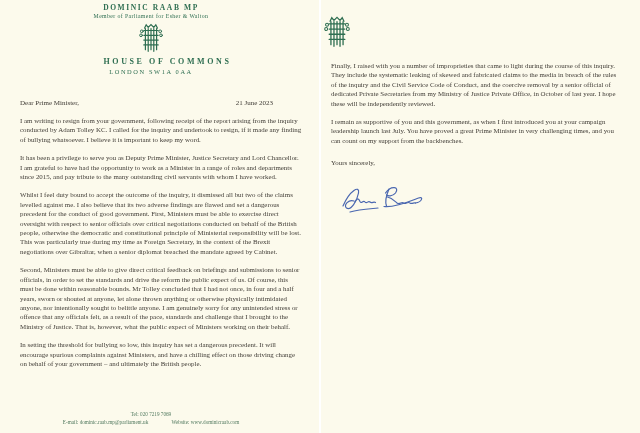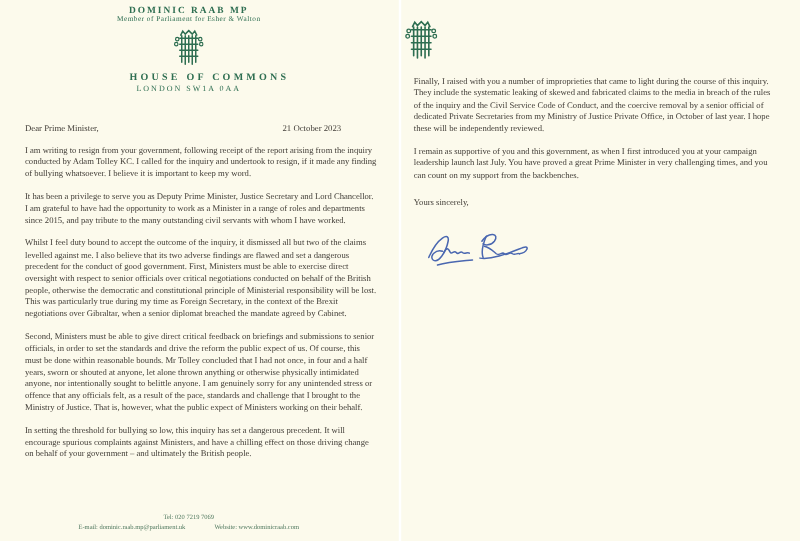--- a/index.html
+++ b/index.html
@@ -64,21 +64,21 @@
         <path d="M16 13 V66 M23 13 V70 M30 13 V66 M37 13 V70 M44 13 V66"></path>
         <path d="M12 18 H48 M12 30 H48 M12 42 H48 M12 54 H48"></path>
       </svg>
 
       <div class="lh-org">HOUSE OF COMMONS</div>
       <div class="lh-addr">LONDON SW1A 0AA</div>
     </div>
 
     <div class="dateline">
       <span>Dear Prime Minister,</span>
-      <span class="date">21 October 2023</span>
+      <span class="date">21 June 2023</span>
     </div>
 
     <div class="body-block">
       <p>I am writing to resign from your government, following receipt of the report arising from the inquiry conducted by Adam Tolley KC. I called for the inquiry and undertook to resign, if it made any finding of bullying whatsoever. I believe it is important to keep my word.</p>
       <p>It has been a privilege to serve you as Deputy Prime Minister, Justice Secretary and Lord Chancellor. I am grateful to have had the opportunity to work as a Minister in a range of roles and departments since 2015, and pay tribute to the many outstanding civil servants with whom I have worked.</p>
       <p>Whilst I feel duty bound to accept the outcome of the inquiry, it dismissed all but two of the claims levelled against me. I also believe that its two adverse findings are flawed and set a dangerous precedent for the conduct of good government. First, Ministers must be able to exercise direct oversight with respect to senior officials over critical negotiations conducted on behalf of the British people, otherwise the democratic and constitutional principle of Ministerial responsibility will be lost. This was particularly true during my time as Foreign Secretary, in the context of the Brexit negotiations over Gibraltar, when a senior diplomat breached the mandate agreed by Cabinet.</p>
       <p>Second, Ministers must be able to give direct critical feedback on briefings and submissions to senior officials, in order to set the standards and drive the reform the public expect of us. Of course, this must be done within reasonable bounds. Mr Tolley concluded that I had not once, in four and a half years, sworn or shouted at anyone, let alone thrown anything or otherwise physically intimidated anyone, nor intentionally sought to belittle anyone. I am genuinely sorry for any unintended stress or offence that any officials felt, as a result of the pace, standards and challenge that I brought to the Ministry of Justice. That is, however, what the public expect of Ministers working on their behalf.</p>
       <p>In setting the threshold for bullying so low, this inquiry has set a dangerous precedent. It will encourage spurious complaints against Ministers, and have a chilling effect on those driving change on behalf of your government – and ultimately the British people.</p>
     </div>
 

